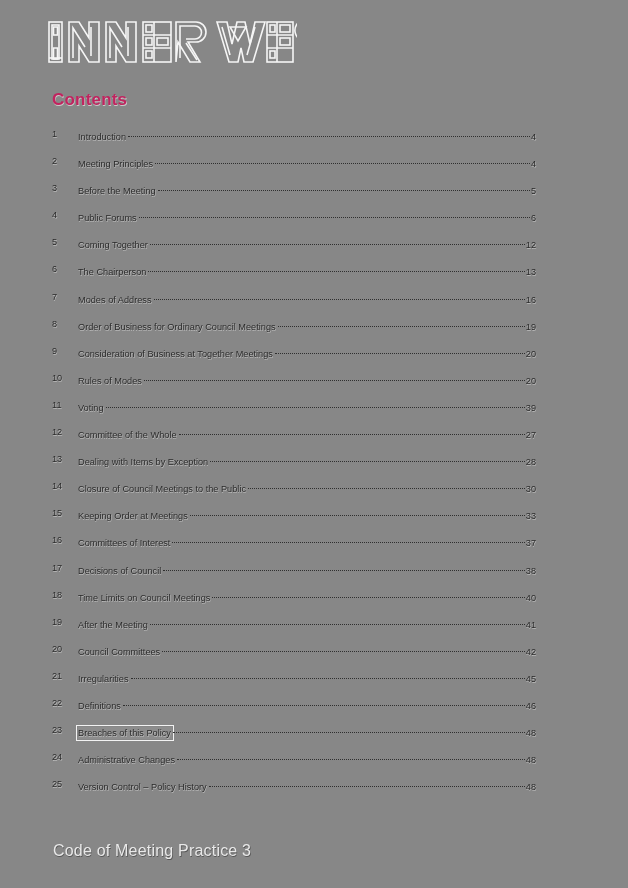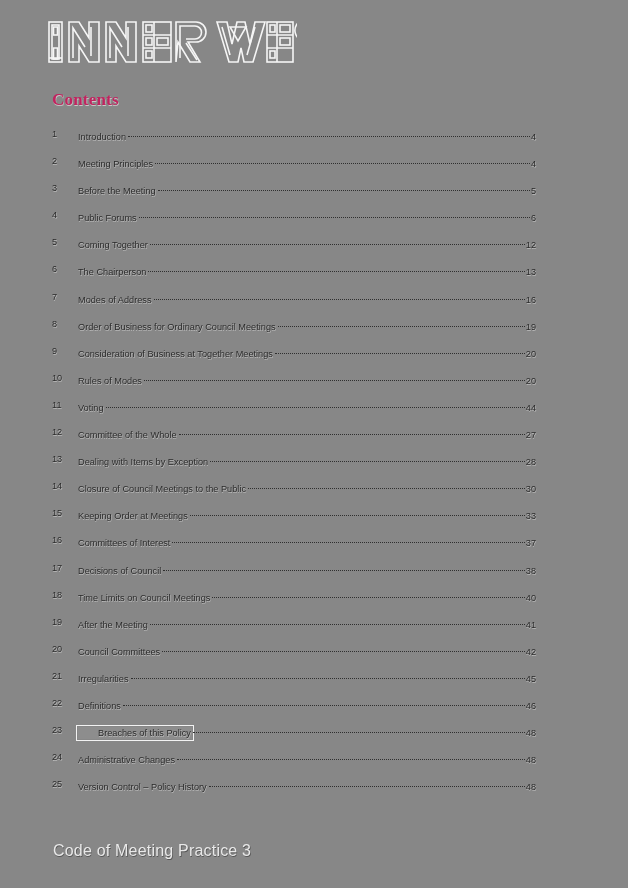--- a/index.html
+++ b/index.html
@@ -34,21 +34,20 @@
   
   .contents-heading {
     position: absolute;
     left: 52px;
     top: 90px;
     font-size: 17px;
     font-weight: bold;
     letter-spacing: 0.2px;
     color: #C0245F;
     text-shadow: 0.6px 0.6px 0 rgba(255,255,255,0.55);
-    font-family: Liberation Serif, serif;
   }
 
   
   .toc {
     position: absolute;
     left: 52px;
     top: 128px;
     width: 484px;
   }
   .toc-row {
@@ -97,21 +96,20 @@
     white-space: nowrap;
     line-height: 12px;
   }
 
   
   .toc-row.selected .toc-title {
     position: relative;
     outline: 1.2px solid #f2f2f2;
     outline-offset: 1px;
     background: rgba(160,160,160,0.25);
-    padding-left: 20px;
   }
 
   
   .footer {
     position: absolute;
     left: 53px;
     top: 842px;
     font-size: 16px;
     color: #e9e9e9;
     text-shadow: 0.6px 0.6px 0 rgba(40,40,40,0.5);
@@ -270,21 +268,21 @@
           <span class="toc-title">Rules of Modes</span>
           <span class="toc-leader"></span>
           <span class="toc-page">20</span>
         </span>
       </div>
       <div class="toc-row">
         <span class="toc-num">11</span>
         <span class="toc-body">
           <span class="toc-title">Voting</span>
           <span class="toc-leader"></span>
-          <span class="toc-page">44</span>
+          <span class="toc-page">39</span>
         </span>
       </div>
       <div class="toc-row">
         <span class="toc-num">12</span>
         <span class="toc-body">
           <span class="toc-title">Committee of the Whole</span>
           <span class="toc-leader"></span>
           <span class="toc-page">27</span>
         </span>
       </div>

